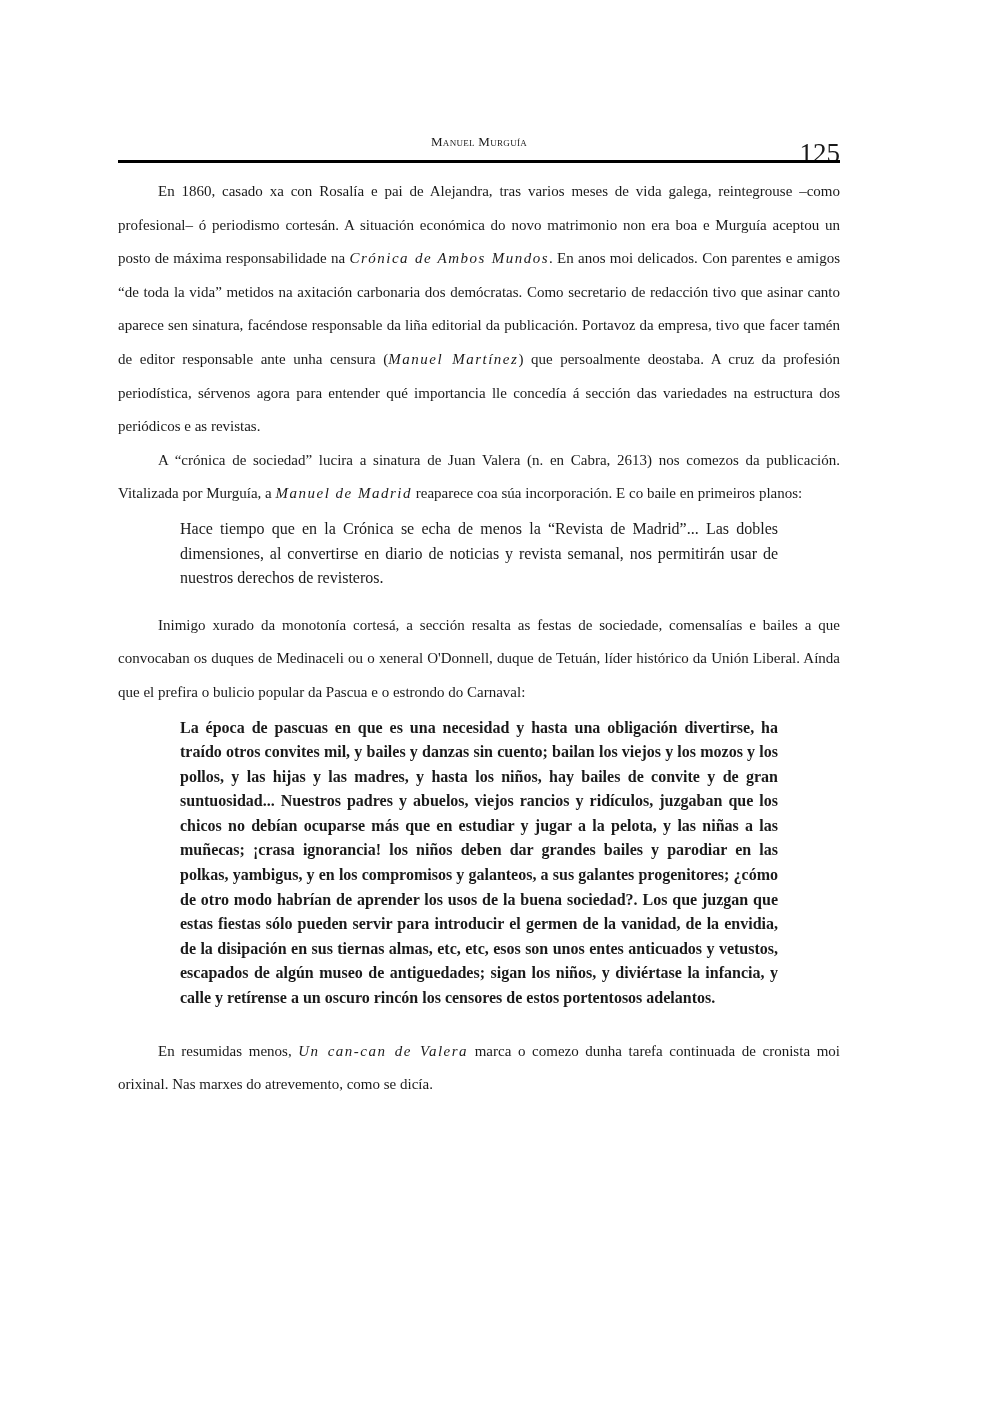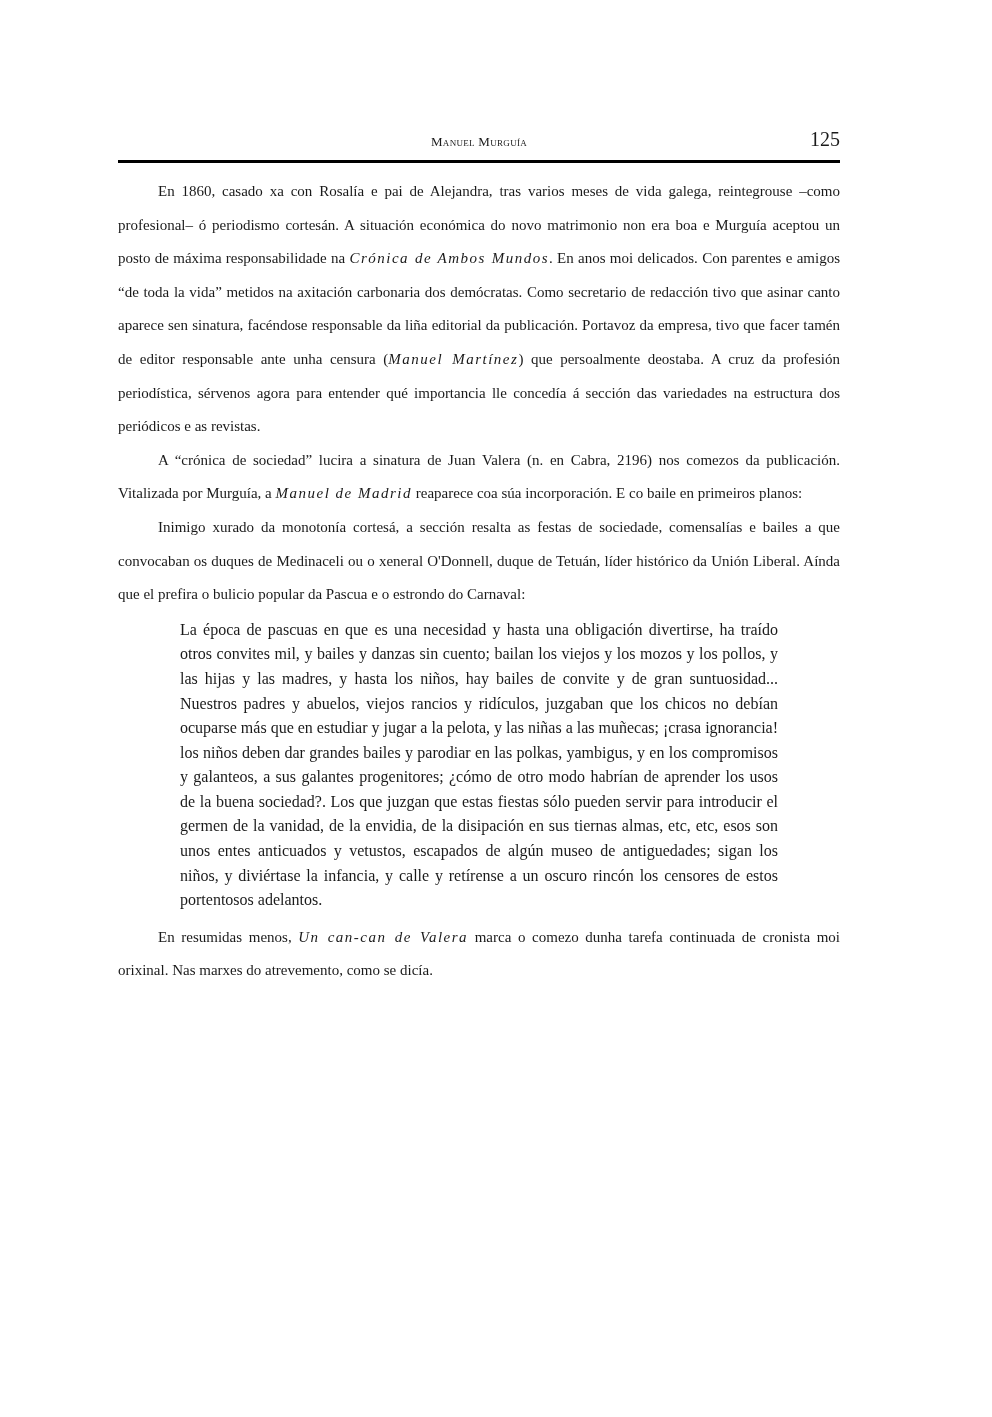--- a/index.html
+++ b/index.html
@@ -1,43 +1,44 @@
 <!DOCTYPE html>
 <html><head>
 <meta charset="utf-8">
 <style>
   html, body { margin: 0; padding: 0; background: #ffffff; }
   body { width: 992px; height: 1417px; position: relative; overflow: hidden; color: #1a1a1a;
          font-family: "Liberation Serif", "DejaVu Serif", serif; }
   .header { position: absolute; left: 118px; top: 128px; width: 722px; height: 30px; }
   .running-title { position: absolute; left: 0; right: 0; top: 6px; text-align: center;
          font-size: 13px; font-variant: small-caps; letter-spacing: 0.3px; }
-  .page-number { position: absolute; right: 0; top: 0; font-size: 20px; }
+  .page-number { position: absolute; right: 0; top: 10px; font-size: 27px; }
   .rule { position: absolute; left: 118px; top: 160px; width: 722px; height: 3px; background: #000; }
   .body { position: absolute; left: 118px; top: 175px; width: 722px; }
   p.para { margin: 0; font-size: 15px; line-height: 33.6px; text-align: justify; }
   p.indent { text-indent: 40px; }
   .quote { margin: 0 0 0 62px; width: 598px; font-size: 16px; line-height: 24.6px; text-align: justify; }
   .q1 { margin-top: 6px; margin-bottom: 18px; }
-  .q2 { margin-top: 6px; margin-bottom: 8px; }
+  .q2 { margin-top: 6px; margin-bottom: 24px; font-weight: bold; }
   i.spaced { letter-spacing: 1.5px; font-style: italic; }
 </style>
 </head>
 <body>
 
 <div class="header">
   <div class="running-title">Manuel Murguía</div>
   <div class="page-number">125</div>
 </div>
 <div class="rule"></div>
 
 <div class="body">
   <p class="para indent"><span>En 1860, casado xa con Rosalía e pai de Alejandra, tras varios meses de vida galega, reintegrouse –como profesional– ó periodismo cortesán. A situación económica do novo matrimonio non era boa e Murguía aceptou un posto de máxima responsabilidade na </span><i class="spaced">Crónica de Ambos Mundos</i><span>. En anos moi delicados. Con parentes e amigos “de toda la vida” metidos na axitación carbonaria dos demócratas. Como secretario de redacción tivo que asinar canto aparece sen sinatura, facéndose responsable da liña editorial da publicación. Portavoz da empresa, tivo que facer tamén de editor responsable ante unha censura (</span><i class="spaced">Manuel Martínez</i><span>) que persoalmente deostaba. A cruz da profesión periodística, sérvenos agora para entender qué importancia lle concedía á sección das variedades na estructura dos periódicos e as revistas.</span></p>
 
-  <p class="para indent"><span>A “crónica de sociedad” lucira a sinatura de Juan Valera (n. en Cabra, 2196) nos comezos da publicación. Vitalizada por Murguía, a </span><i class="spaced">Manuel de Madrid</i><span> reaparece coa súa incorporación. E co baile en primeiros planos:</span></p>
+  <p class="para indent"><span>A “crónica de sociedad” lucira a sinatura de Juan Valera (n. en Cabra, 2613) nos comezos da publicación. Vitalizada por Murguía, a </span><i class="spaced">Manuel de Madrid</i><span> reaparece coa súa incorporación. E co baile en primeiros planos:</span></p>
 
+  <p class="quote q1">Hace tiempo que en la Crónica se echa de menos la “Revista de Madrid”... Las dobles dimensiones, al convertirse en diario de noticias y revista semanal, nos permitirán usar de nuestros derechos de revisteros.</p>
 
   <p class="para indent">Inimigo xurado da monotonía cortesá, a sección resalta as festas de sociedade, comensalías e bailes a que convocaban os duques de Medinaceli ou o xeneral O'Donnell, duque de Tetuán, líder histórico da Unión Liberal. Aínda que el prefira o bulicio popular da Pascua e o estrondo do Carnaval:</p>
 
   <p class="quote q2">La época de pascuas en que es una necesidad y hasta una obligación divertirse, ha traído otros convites mil, y bailes y danzas sin cuento; bailan los viejos y los mozos y los pollos, y las hijas y las madres, y hasta los niños, hay bailes de convite y de gran suntuosidad... Nuestros padres y abuelos, viejos rancios y ridículos, juzgaban que los chicos no debían ocuparse más que en estudiar y jugar a la pelota, y las niñas a las muñecas; ¡crasa ignorancia! los niños deben dar grandes bailes y parodiar en las polkas, yambigus, y en los compromisos y galanteos, a sus galantes progenitores; ¿cómo de otro modo habrían de aprender los usos de la buena sociedad?. Los que juzgan que estas fiestas sólo pueden servir para introducir el germen de la vanidad, de la envidia, de la disipación en sus tiernas almas, etc, etc, esos son unos entes anticuados y vetustos, escapados de algún museo de antiguedades; sigan los niños, y diviértase la infancia, y calle y retírense a un oscuro rincón los censores de estos portentosos adelantos.</p>
 
   <p class="para indent"><span>En resumidas menos, </span><i class="spaced">Un can-can de Valera</i><span> marca o comezo dunha tarefa continuada de cronista moi orixinal. Nas marxes do atrevemento, como se dicía.</span></p>
 </div>
 
 </body></html>

